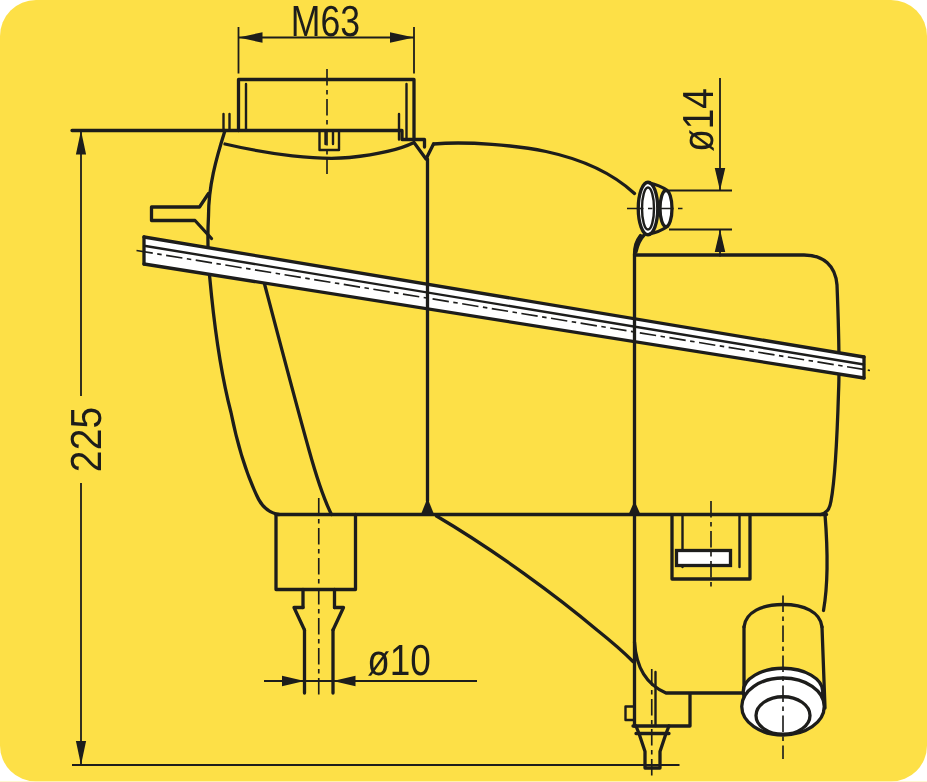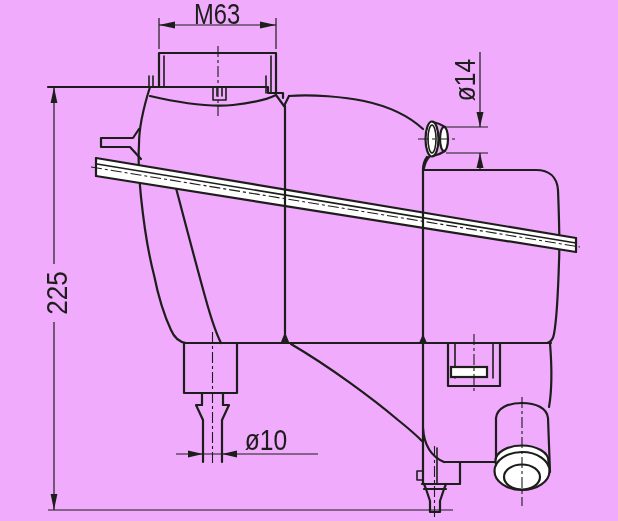--- a/index.html
+++ b/index.html
@@ -1,16 +1,16 @@
 <!DOCTYPE html>
 <html><head>
 <meta charset="utf-8">
 <style>
   html,body{margin:0;padding:0;background:#ffffff;}
-  .sheet{width:618px;height:521px;background:#f0abfc;position:relative;overflow:hidden;}
+  .sheet{width:618px;height:521px;background:#fde047;position:relative;overflow:hidden;border-radius:24px;}
   svg{display:block;}
   .obj{stroke:#1d1d1b;stroke-width:2.2;fill:none;stroke-linecap:round;stroke-linejoin:round;}
   .obj-thin{stroke:#1d1d1b;stroke-width:1.6;fill:none;stroke-linecap:round;}
   .whitefill{fill:#ffffff;stroke:none;}
   .wobj{stroke:#1d1d1b;stroke-width:2.2;fill:#ffffff;}
   .dim{stroke:#1d1d1b;stroke-width:1.2;fill:none;stroke-linecap:butt;}
   .arr{fill:#1d1d1b;stroke:none;}
   .cl{stroke:#1d1d1b;stroke-width:1.1;fill:none;stroke-dasharray:11 3 3 3;stroke-linecap:butt;}
   .dimtext{font-family:"Liberation Sans", sans-serif;font-size:29px;fill:#1d1d1b;}
 </style>

